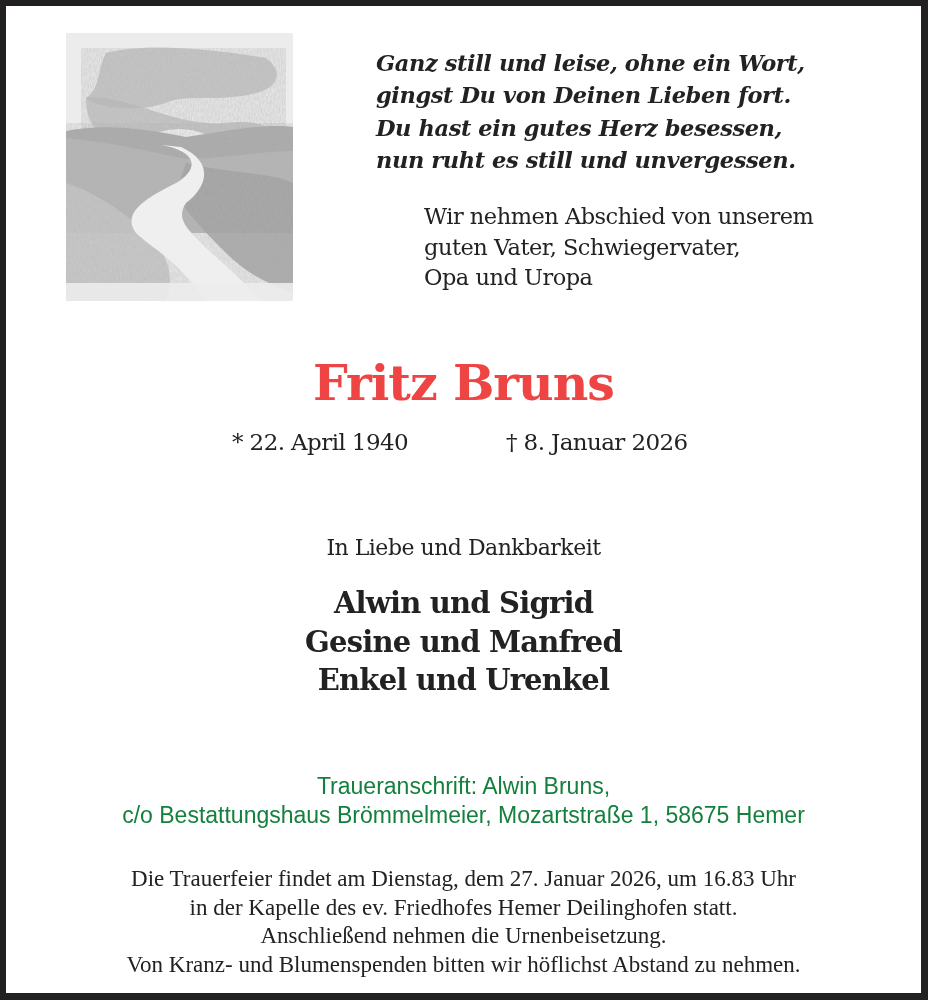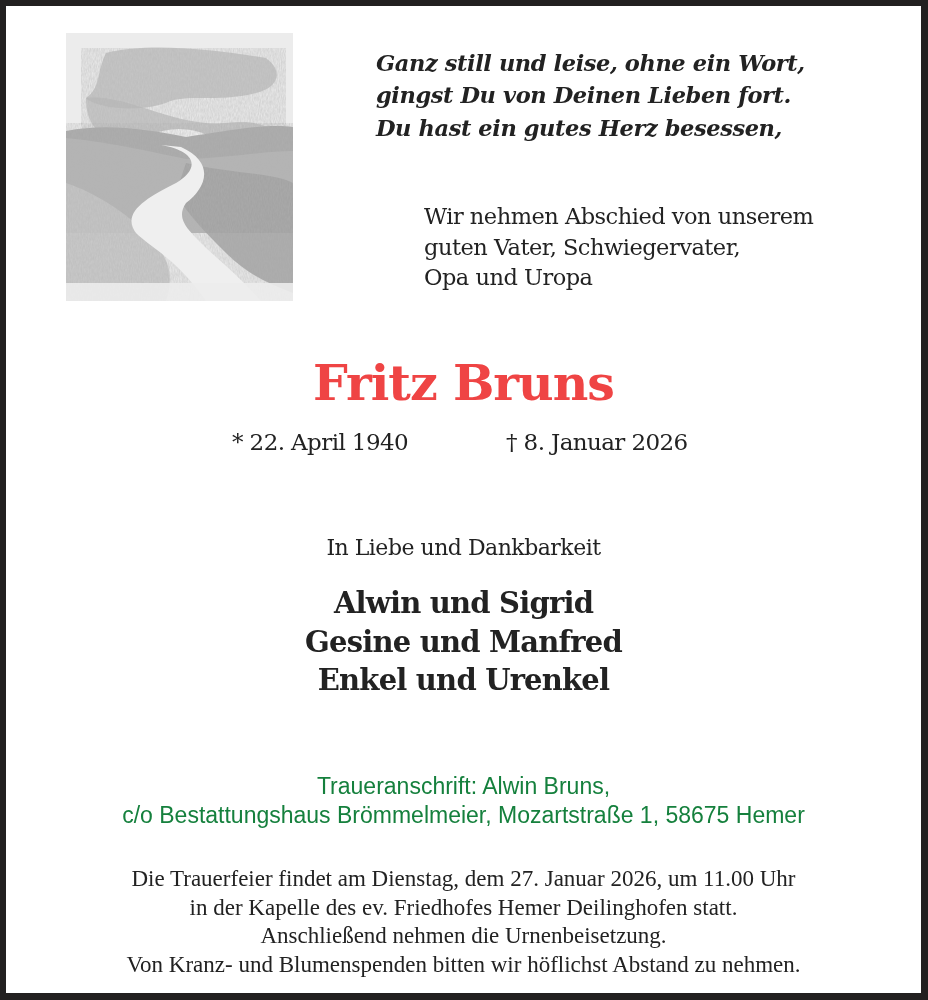--- a/index.html
+++ b/index.html
@@ -97,20 +97,21 @@
 
       <path d="M95 112 C130 118 135 135 110 150 C80 165 55 180 70 200 C85 215 110 225 140 268 L195 268 C170 240 150 225 135 210 C120 195 110 185 120 170 C140 155 150 130 115 114 Z" fill="#efefef"></path>
       <rect x="0" y="250" width="227" height="18" fill="#ececec" opacity="0.9"></rect>
     </svg>
   </div>
 
   <div class="poem">
     <div>Ganz still und leise, ohne ein Wort,</div>
     <div>gingst Du von Deinen Lieben fort.</div>
     <div>Du hast ein gutes Herz besessen,</div>
+    <div>nun ruht es still und unvergessen.</div>
   </div>
 
   <div class="farewell">
     <div>Wir nehmen Abschied von unserem</div>
     <div>guten Vater, Schwiegervater,</div>
     <div>Opa und Uropa</div>
   </div>
 
   <div class="name">Fritz Bruns</div>
 
@@ -126,19 +127,19 @@
     <div>Gesine und Manfred</div>
     <div>Enkel und Urenkel</div>
   </div>
 
   <div class="address">
     <div>Traueranschrift: Alwin Bruns,</div>
     <div>c/o Bestattungshaus Brömmelmeier, Mozartstraße 1, 58675 Hemer</div>
   </div>
 
   <div class="ceremony">
-    <div>Die Trauerfeier findet am Dienstag, dem 27. Januar 2026, um 11.00 Uhr</div>
+    <div>Die Trauerfeier findet am Dienstag, dem 27. Januar 2026, um 16.83 Uhr</div>
     <div>in der Kapelle des ev. Friedhofes Hemer Deilinghofen statt.</div>
     <div>Anschließend nehmen die Urnenbeisetzung.</div>
     <div>Von Kranz- und Blumenspenden bitten wir höflichst Abstand zu nehmen.</div>
   </div>
 
 </div>
 
 </body></html>

